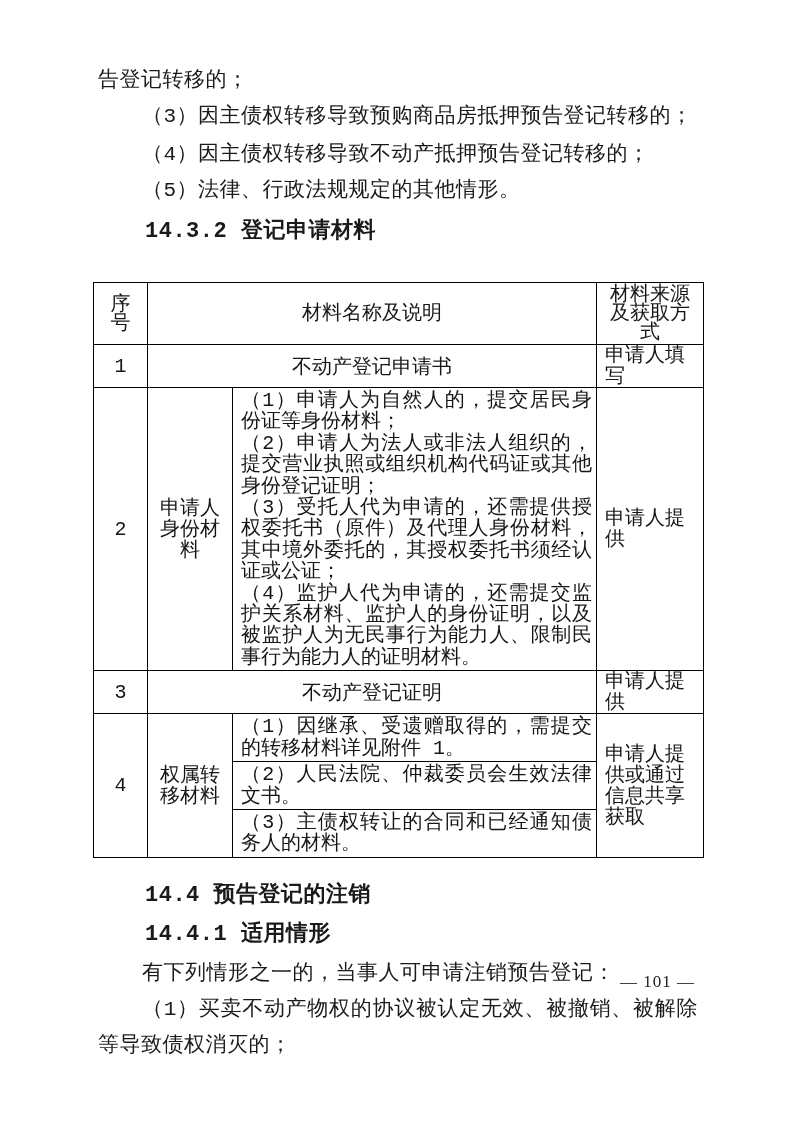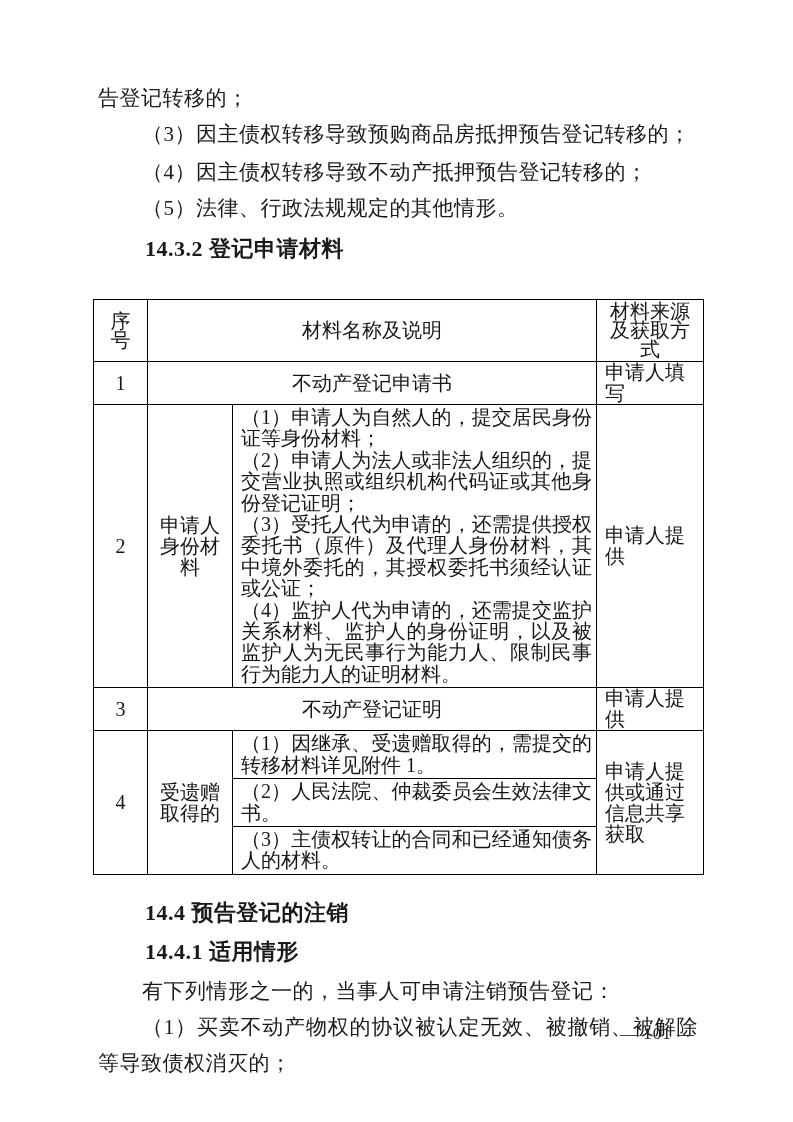--- a/index.html
+++ b/index.html
@@ -7,21 +7,22 @@
   .page {
     position: relative;
     width: 793px;
     height: 1122px;
     background: #ffffff;
     font-family: "Liberation Serif", "DejaVu Serif", serif;
     color: #1a1a1a;
     overflow: hidden;
   }
   .content {
-    padding: 80px 95px 0 98px;
+    padding: 63px 95px 0 98px;
+    font-family: Liberation Mono, monospace;
   }
   p.body-text {
     font-size: 21px;
     line-height: 36px;
     letter-spacing: 0.5px;
   }
   p.indent { text-indent: 44px; }
   p.justify { text-align: justify; }
   .sp-after { margin-bottom: 2px; }
   h3.heading {
@@ -60,21 +61,21 @@
   }
   .row-head td { height: 36px; }
   .row-1 td { height: 27px; }
   .row-2 td.seq-cell, .row-2 td.cat-cell, .row-2 td.src-cell, .row-2 td.desc-cell { height: 212px; }
   .row-3 td { height: 26px; }
   .row-4a td { height: 47px; margin-top: 32px; }
   .row-4b td { height: 36px; }
   .row-4c td { height: 35px; }
   .footer {
     position: absolute;
-    top: 1024px;
+    top: 972px;
     right: 98px;
     font-size: 17px;
     letter-spacing: 1px;
     color: #222;
   }
 </style>
 </head>
 <body>
 
 <div class="page">
@@ -116,21 +117,21 @@
         </td>
         <td class="src-cell">申请人提供</td>
       </tr>
       <tr class="row-3">
         <td class="seq-cell">3</td>
         <td class="name-cell" colspan="2">不动产登记证明</td>
         <td class="src-cell">申请人提供</td>
       </tr>
       <tr class="row-4a">
         <td class="seq-cell" rowspan="3">4</td>
-        <td class="cat-cell" rowspan="3">受遗赠取得的</td>
+        <td class="cat-cell" rowspan="3">权属转移材料</td>
         <td class="desc-cell">（1）因继承、受遗赠取得的，需提交的转移材料详见附件 1。</td>
         <td class="src-cell" rowspan="3">申请人提供或通过信息共享获取</td>
       </tr>
       <tr class="row-4b">
         <td class="desc-cell">（2）人民法院、仲裁委员会生效法律文书。</td>
       </tr>
       <tr class="row-4c">
         <td class="desc-cell">（3）主债权转让的合同和已经通知债务人的材料。</td>
       </tr>
     </tbody>

